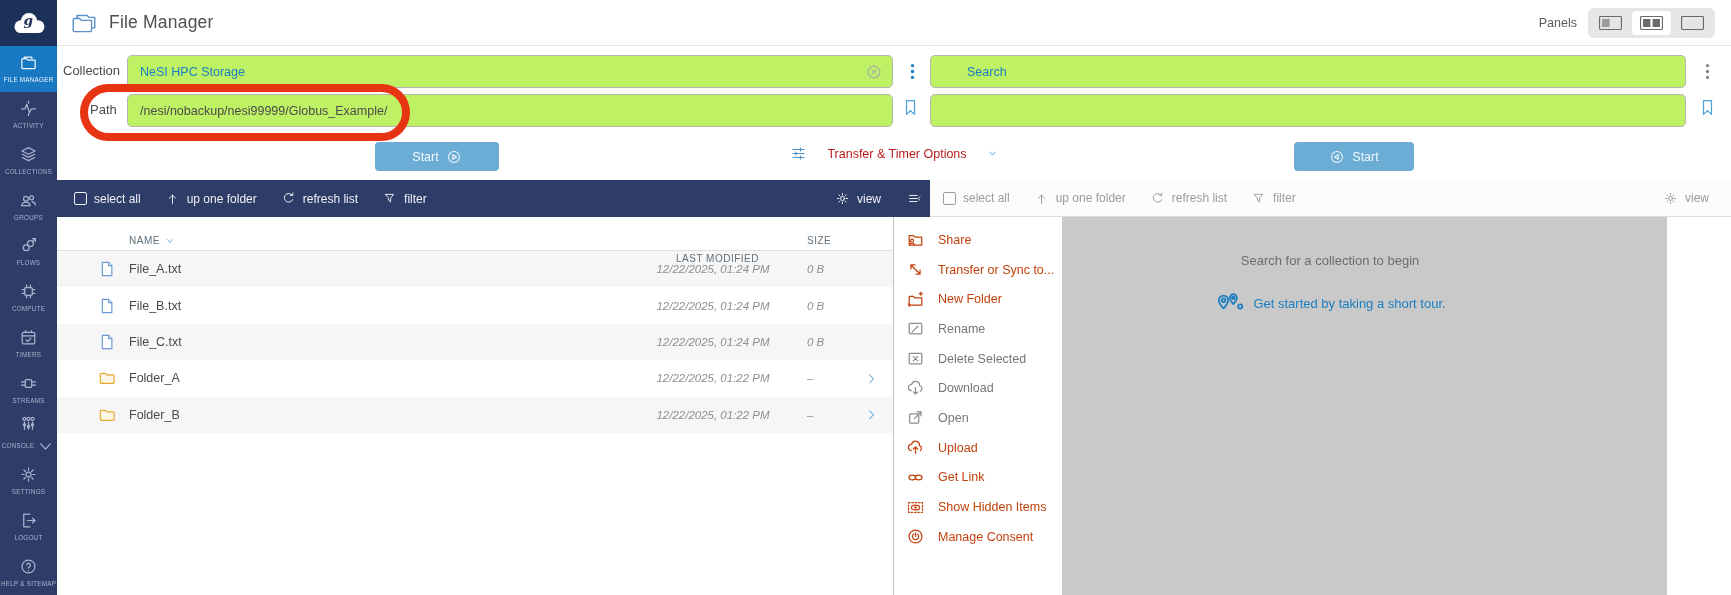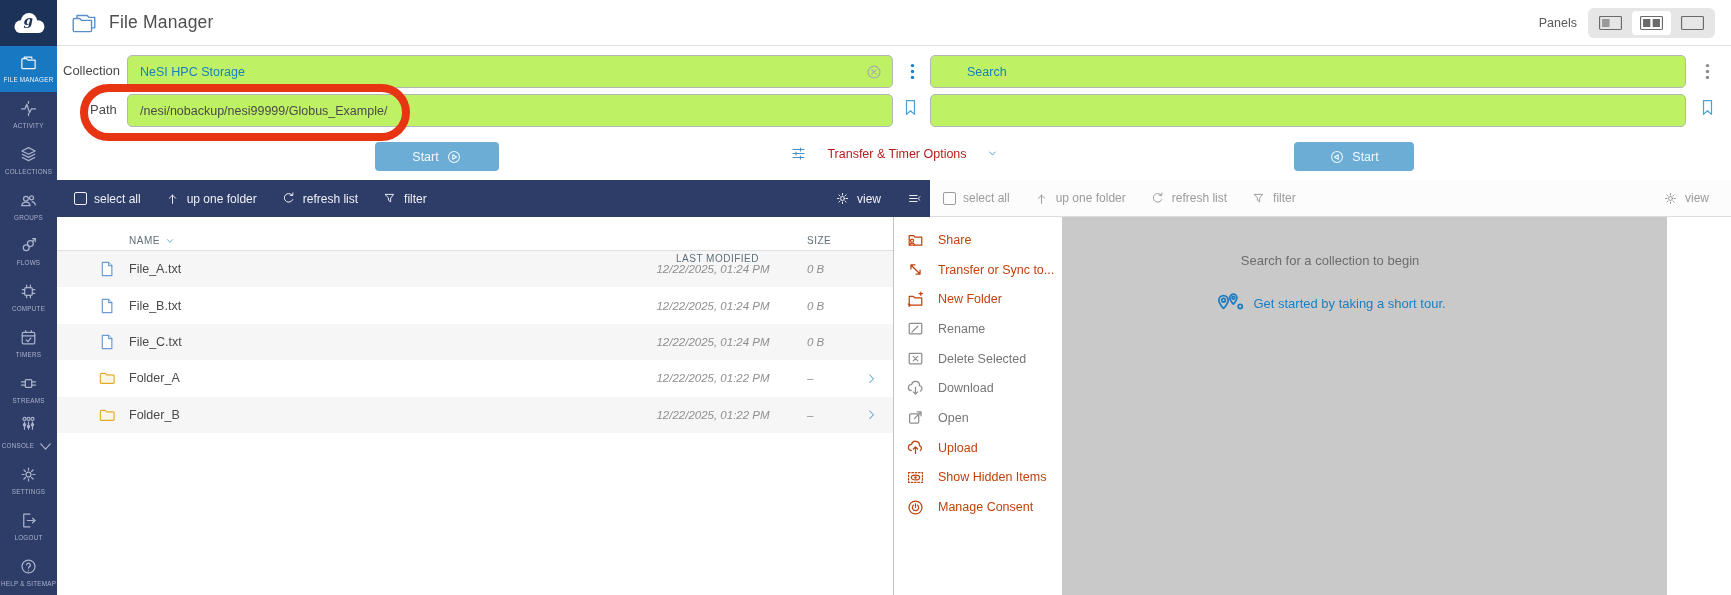--- a/index.html
+++ b/index.html
@@ -631,20 +631,29 @@
           <svg viewBox="0 0 20 20" fill="none" stroke="currentColor" stroke-width="1.3" stroke-linecap="round" stroke-linejoin="round">
             <path d="M5.6 13.2 a3.2 3.2 0 0 1 .3 -6.4 A4.2 4.2 0 0 1 14.2 8 a3 3 0 0 1 .9 5.2"></path>
             <path d="M10 16.2 V9.4 M7.7 11.6 L10 9.3 l2.3 2.3"></path>
           </svg>
         </span>
         <span>Upload</span>
       </div>
       <div class="menu-item blue">
         <span class="icon">
           <svg viewBox="0 0 20 20" fill="none" stroke="currentColor" stroke-width="1.3" stroke-linecap="round" stroke-linejoin="round">
+            <ellipse cx="6.7" cy="10" rx="3.6" ry="2.5"></ellipse>
+            <ellipse cx="13.3" cy="10" rx="3.6" ry="2.5"></ellipse>
+          </svg>
+        </span>
+        <span>Get Link</span>
+      </div>
+      <div class="menu-item blue">
+        <span class="icon">
+          <svg viewBox="0 0 20 20" fill="none" stroke="currentColor" stroke-width="1.3" stroke-linecap="round" stroke-linejoin="round">
             <rect x="2.7" y="4.9" width="14.6" height="10.2" stroke-dasharray="1.6 1.9"></rect>
             <ellipse cx="10" cy="10" rx="4.4" ry="2.6"></ellipse>
             <circle cx="10" cy="10" r="1.3" fill="currentColor" stroke="none"></circle>
           </svg>
         </span>
         <span>Show Hidden Items</span>
       </div>
       <div class="menu-item blue">
         <span class="icon">
           <svg viewBox="0 0 20 20" fill="none" stroke="currentColor" stroke-width="1.3" stroke-linecap="round" stroke-linejoin="round">

